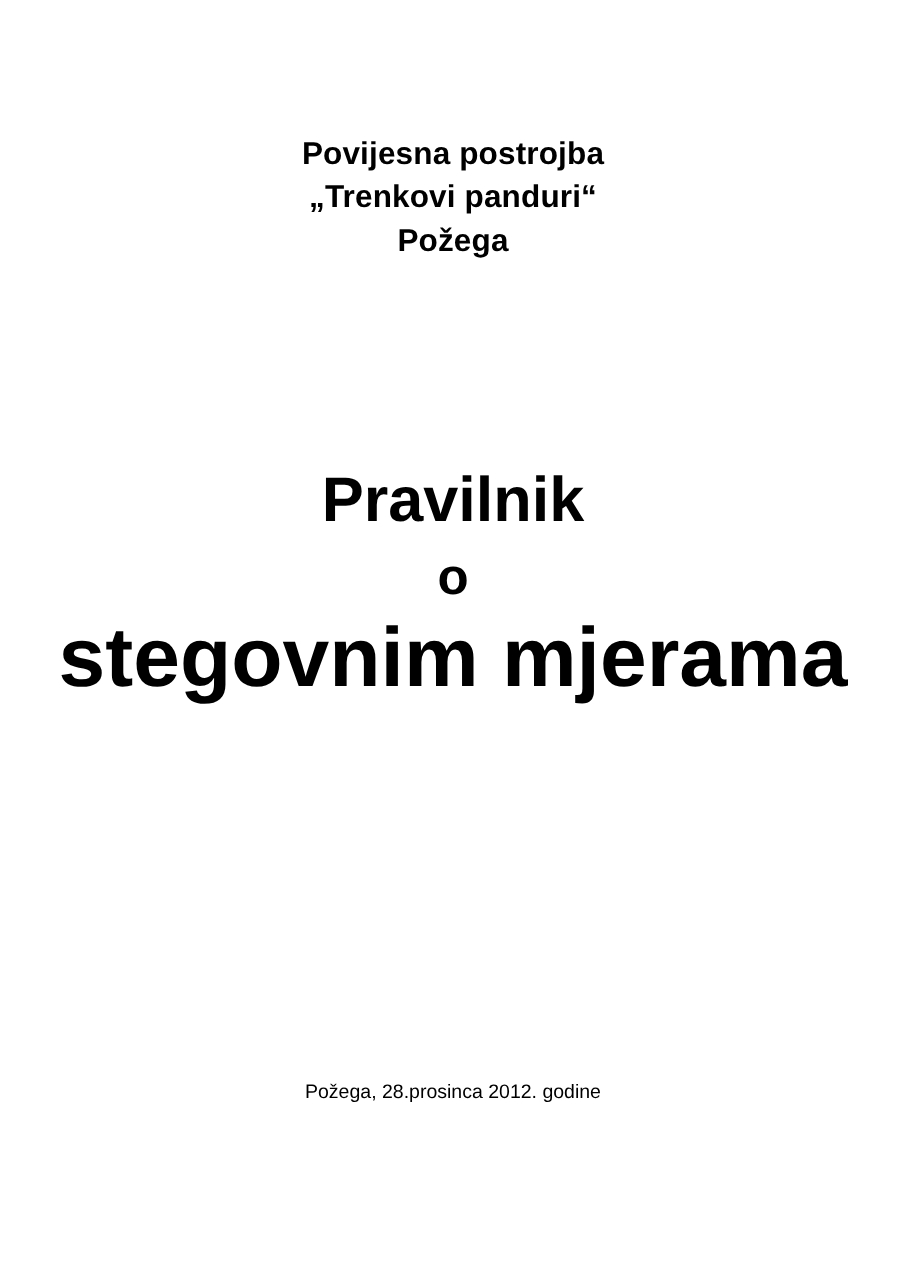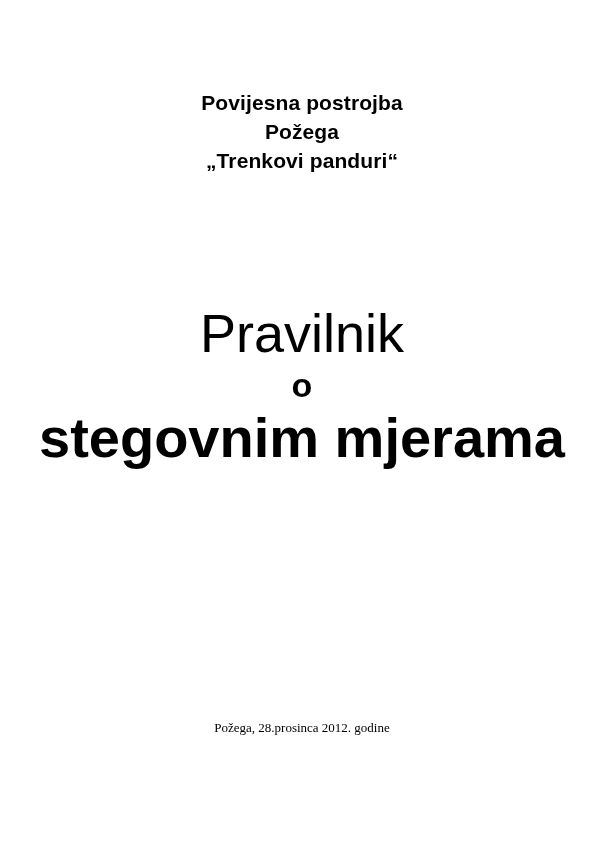--- a/index.html
+++ b/index.html
@@ -33,22 +33,22 @@
     letter-spacing: 0.1px;
   }
   .title-block {
     position: absolute;
     top: 305px;
     left: 0;
     width: 604px;
     text-align: center;
   }
   .title-main {
-    font-size: 54px;
-    font-weight: normal;
+    font-size: 42px;
+    font-weight: bold;
     line-height: 56px;
   }
   .title-conn {
     font-size: 34px;
     font-weight: bold;
     line-height: 48px;
   }
   .title-sub {
     font-size: 56px;
     font-weight: bold;
@@ -58,32 +58,31 @@
     position: absolute;
     top: 719px;
     left: 0;
     width: 604px;
     text-align: center;
   }
   .footer-line {
     font-size: 13px;
     font-weight: normal;
     line-height: 18px;
-    font-family: Liberation Serif, serif;
   }
 </style>
 </head>
 <body>
 
 <div class="page">
 
   <div class="header-block">
     <div class="header-line">Povijesna postrojba</div>
+    <div class="header-line">„Trenkovi panduri“</div>
     <div class="header-line">Požega</div>
-    <div class="header-line">„Trenkovi panduri“</div>
   </div>
 
   <div class="title-block">
     <div class="title-main">Pravilnik</div>
     <div class="title-conn">o</div>
     <div class="title-sub">stegovnim mjerama</div>
   </div>
 
   <div class="footer-block">
     <div class="footer-line">Požega, 28.prosinca 2012. godine</div>

